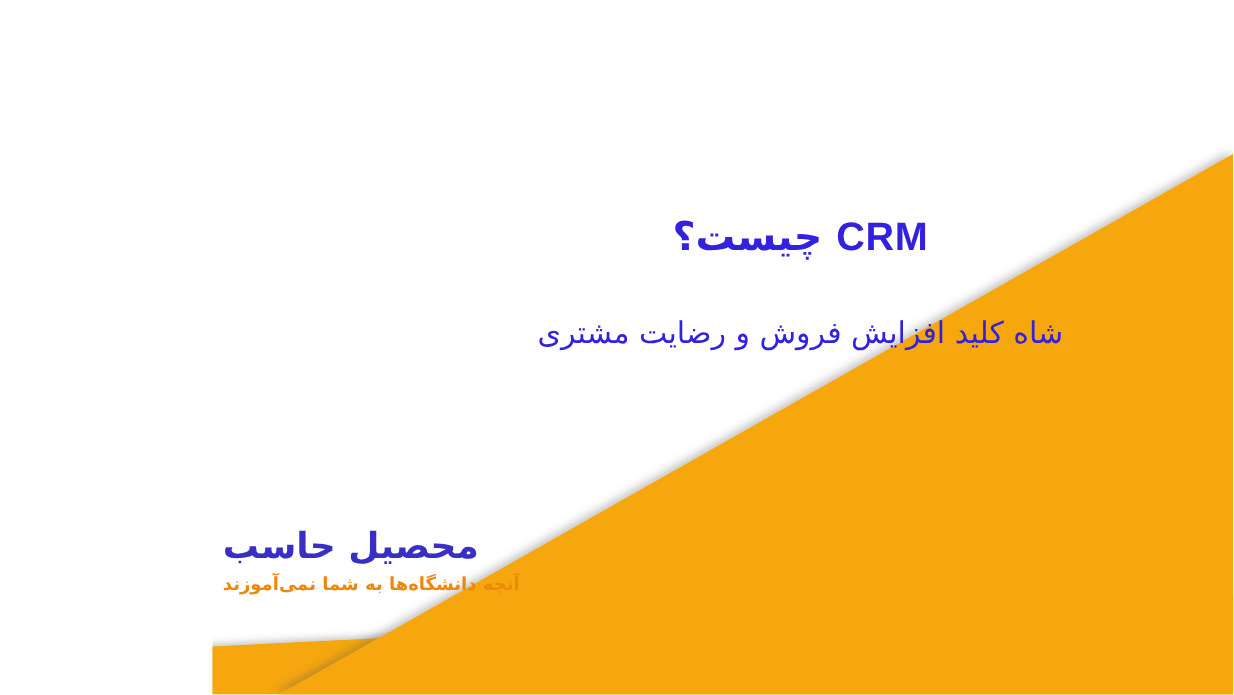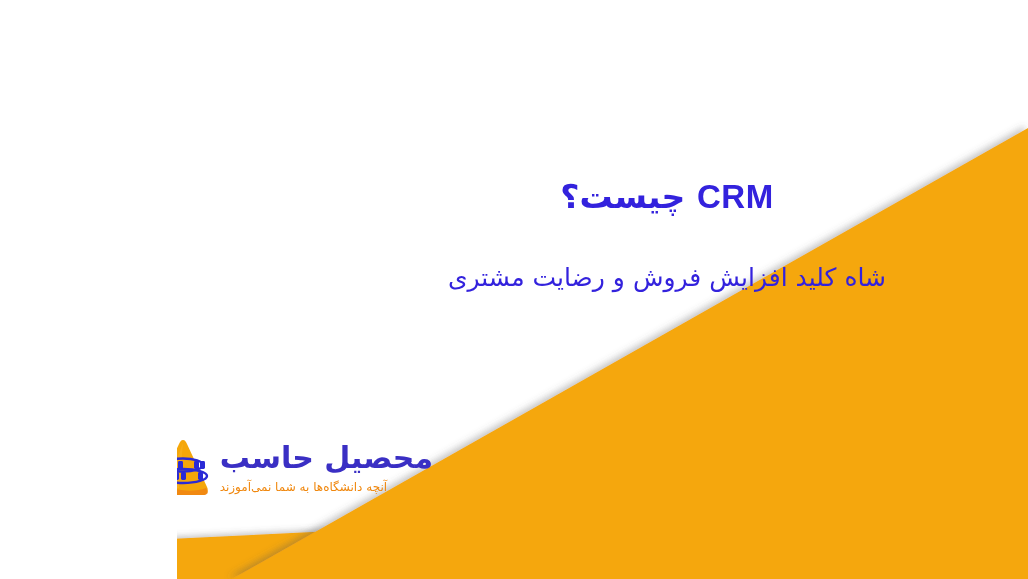--- a/index.html
+++ b/index.html
@@ -101,22 +101,22 @@
     font-weight: 700;
     line-height: 1;
     color: #3a2fc4;
     letter-spacing: -0.5px;
     white-space: nowrap;
     direction: rtl;
   }
 
   .logo-tagline {
     margin-top: 7px;
-    font-size: 12px;
-    font-weight: 400;
+    font-size: 15px;
+    font-weight: 700;
     color: #f0870d;
     letter-spacing: 0.1px;
     white-space: nowrap;
     direction: rtl;
   }
 </style>
 </head>
 <body>
 
 <div class="slide">

